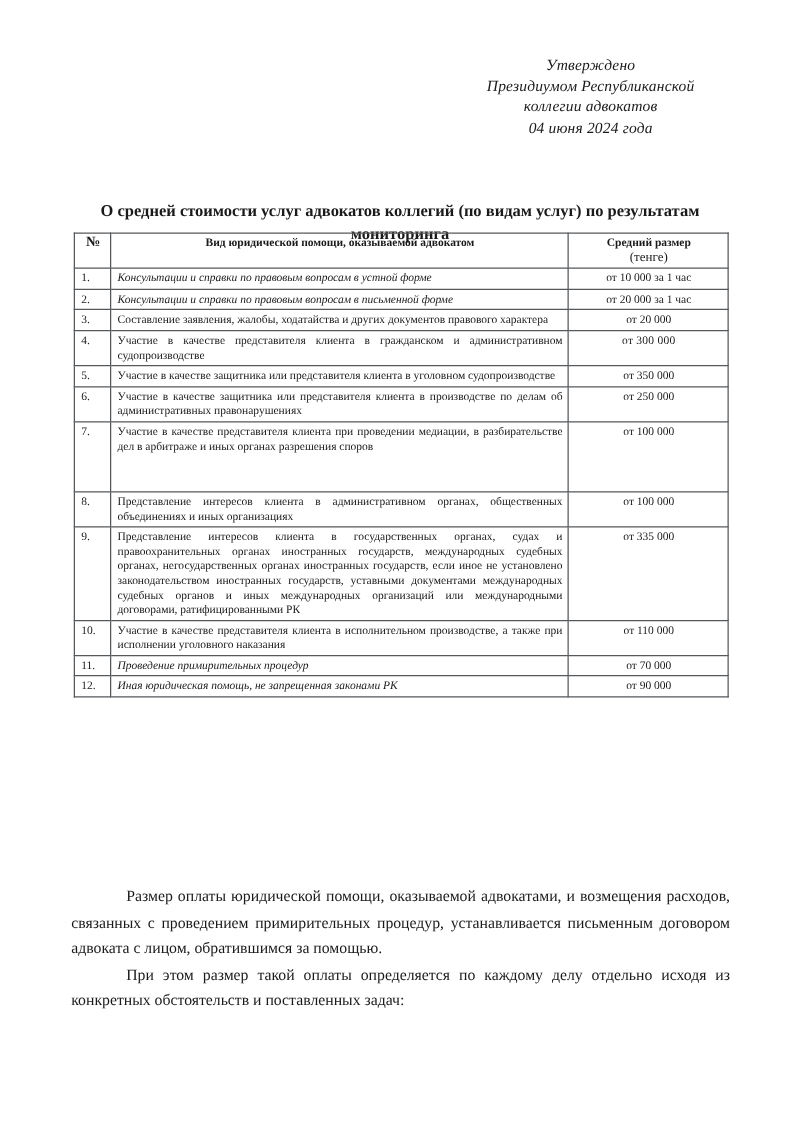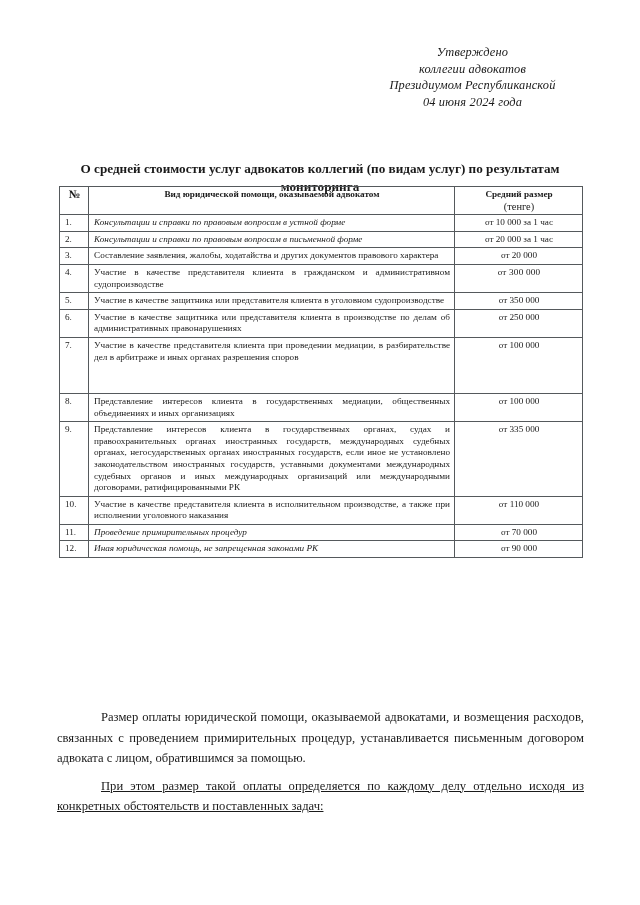--- a/index.html
+++ b/index.html
@@ -126,31 +126,31 @@
     margin-bottom: 14px;
   }
   .notes p {
     margin: 0 0 0 0;
     font-size: 12.6px;
     line-height: 20.5px;
     text-align: justify;
     text-align-last: left;
     text-indent: 44px;
   }
-  .notes p + p { margin-top: 7px; text-decoration: underline; }
+  .notes p + p { margin-top: 1px; }
 </style>
 </head>
 <body>
 
 <div class="page">
 
   <div class="approval">
     <div>Утверждено</div>
+    <div>Президиумом Республиканской</div>
     <div>коллегии адвокатов</div>
-    <div>Президиумом Республиканской</div>
     <div>04 июня 2024 года</div>
   </div>
 
   <div class="doc-title">О средней стоимости услуг адвокатов коллегий (по видам услуг) по результатам мониторинга</div>
 
   <div class="tbl-wrap">
     <table class="price">
       <colgroup>
         <col class="c-num">
           <col class="c-desc">
@@ -197,21 +197,21 @@
           <td class="desc">Участие в качестве защитника или представителя клиента в производстве по делам об административных правонарушениях</td>
           <td class="price">от 250 000</td>
         </tr>
         <tr style="height:56px">
           <td class="num">7.</td>
           <td class="desc">Участие в качестве представителя клиента при проведении медиации, в разбирательстве дел в арбитраже и иных органах разрешения споров</td>
           <td class="price">от 100 000</td>
         </tr>
         <tr>
           <td class="num">8.</td>
-          <td class="desc">Представление интересов клиента в государственных медиации, общественных объединениях и иных организациях</td>
+          <td class="desc">Представление интересов клиента в административном органах, общественных объединениях и иных организациях</td>
           <td class="price">от 100 000</td>
         </tr>
         <tr>
           <td class="num">9.</td>
           <td class="desc">Представление интересов клиента в государственных органах, судах и правоохранительных органах иностранных государств, международных судебных органах, негосударственных органах иностранных государств, если иное не установлено законодательством иностранных государств, уставными документами международных судебных органов и иных международных организаций или международными договорами, ратифицированными РК</td>
           <td class="price">от 335 000</td>
         </tr>
         <tr>
           <td class="num">10.</td>
           <td class="desc">Участие в качестве представителя клиента в исполнительном производстве, а также при исполнении уголовного наказания</td>

